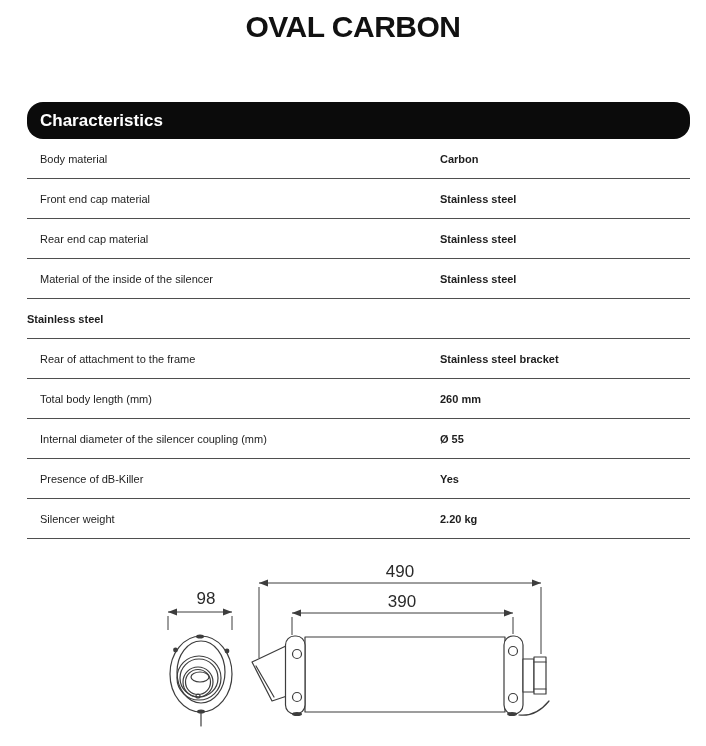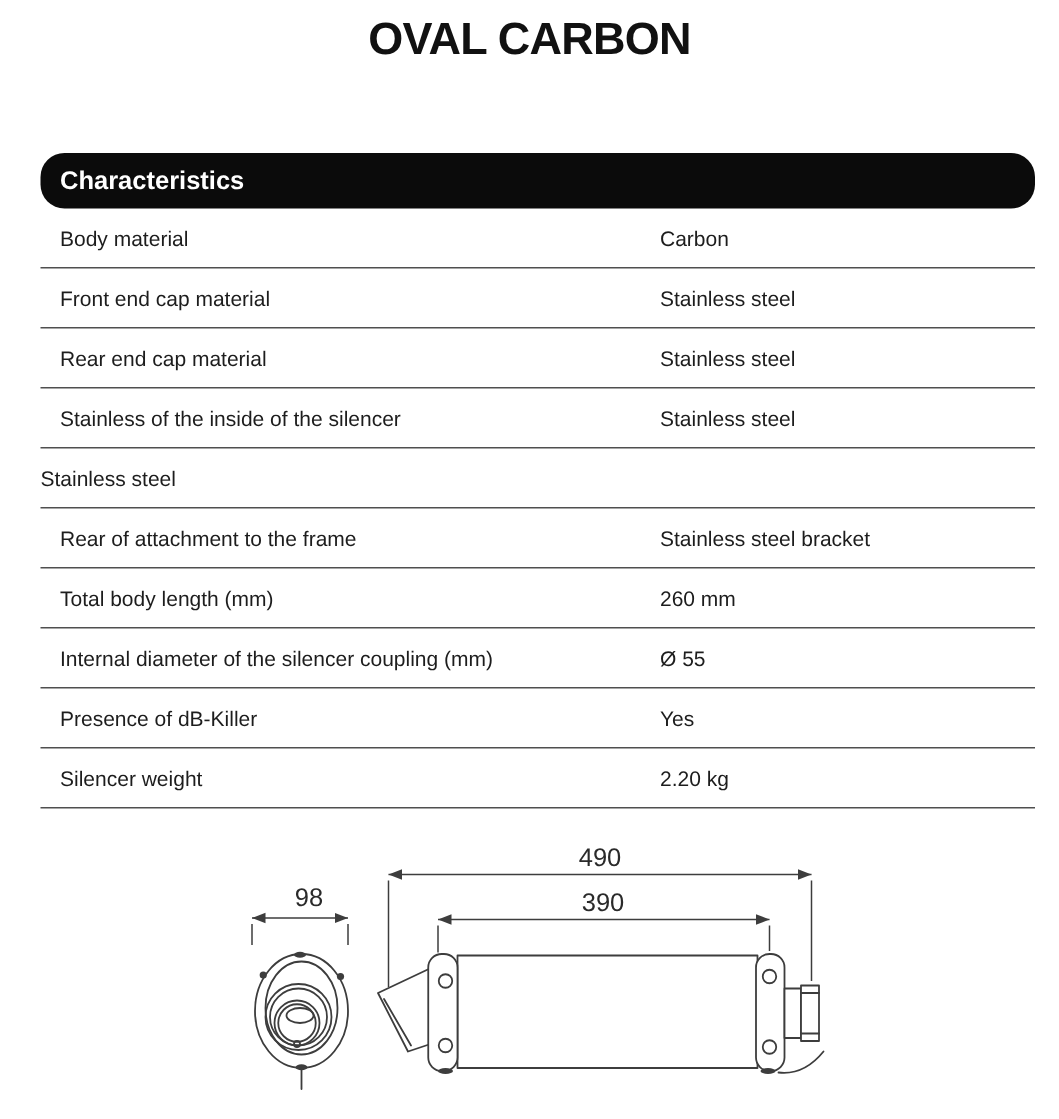--- a/index.html
+++ b/index.html
@@ -44,30 +44,31 @@
     padding-left:13px;
     box-sizing:border-box;
     border-radius:16px;
   }
   .row{
     display:flex;
     align-items:center;
     height:40px;
     border-bottom:1px solid var(--divider);
     box-sizing:border-box;
-    font-size:14px;
+    font-size:11px;
   }
   .cell.label{
     width:413px;
     padding-left:13px;
     box-sizing:border-box;
     flex:none;
   }
   .cell.value{
     flex:1;
+    font-weight:bold;
   }
   .drawing{
     position:absolute;
     left:0;top:550px;
     width:706px;height:196px;
   }
   .ln{stroke:var(--line-art);fill:none;stroke-width:1.2;stroke-linejoin:round;stroke-linecap:round;}
   .lnf{stroke:var(--line-art);fill:#ffffff;stroke-width:1.2;stroke-linejoin:round;}
   .dim{stroke:var(--line-art);fill:none;stroke-width:1;}
   .dk{fill:var(--line-art);stroke:none;}
@@ -93,21 +94,21 @@
         </div>
         <div class="row">
           <div class="cell label">Front end cap material</div>
           <div class="cell value">Stainless steel</div>
         </div>
         <div class="row">
           <div class="cell label">Rear end cap material</div>
           <div class="cell value">Stainless steel</div>
         </div>
         <div class="row">
-          <div class="cell label">Stainless of the inside of the silencer</div>
+          <div class="cell label">Material of the inside of the silencer</div>
           <div class="cell value">Stainless steel</div>
         </div>
         <div class="row">
           <div class="cell value">Stainless steel</div>
         </div>
         <div class="row">
           <div class="cell label">Rear of attachment to the frame</div>
           <div class="cell value">Stainless steel bracket</div>
         </div>
         <div class="row">

